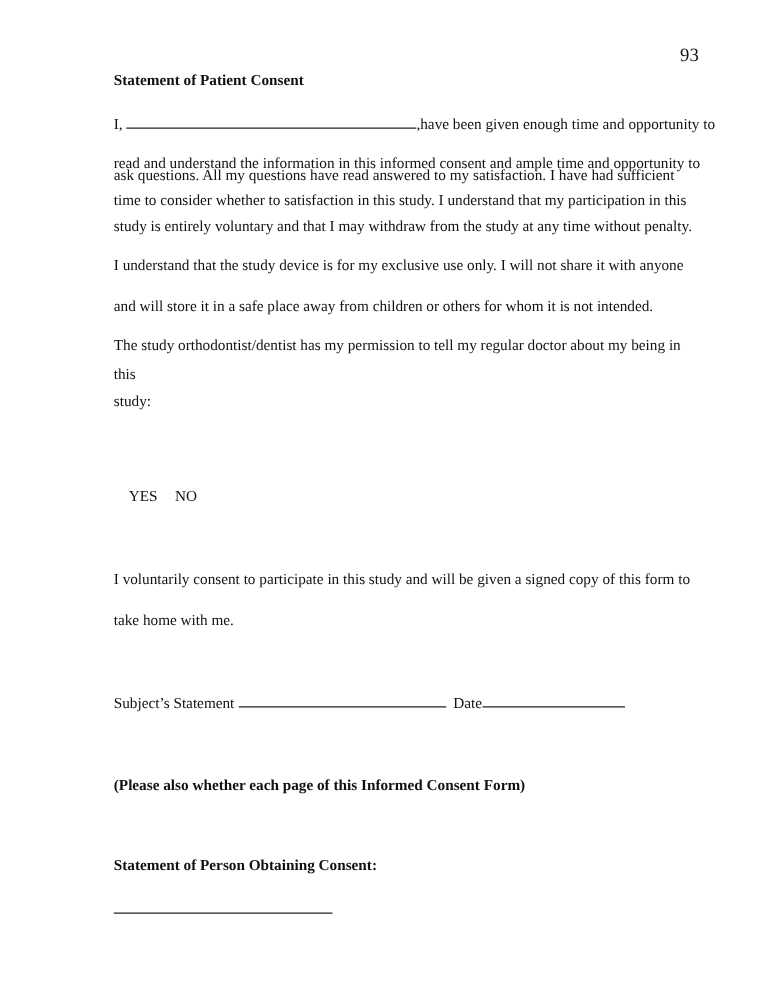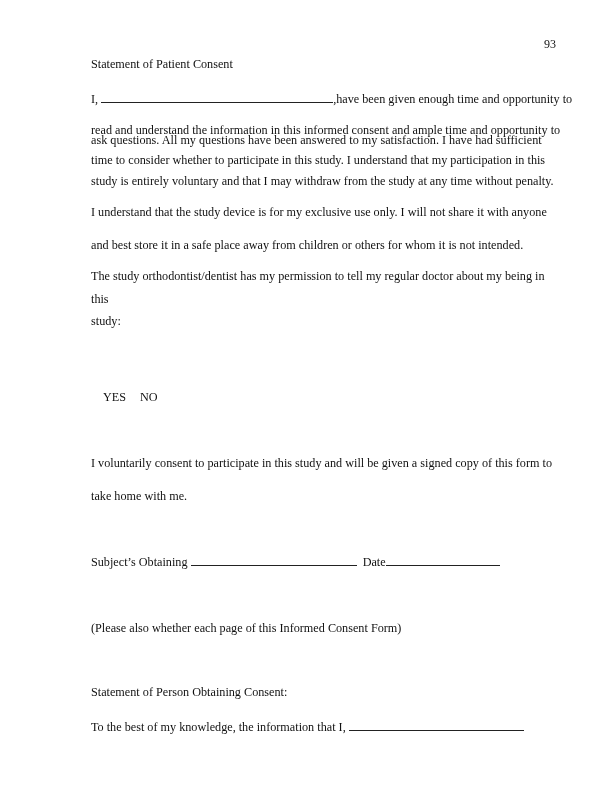--- a/index.html
+++ b/index.html
@@ -1,58 +1,57 @@
 <!DOCTYPE html>
 <html><head>
 <meta charset="utf-8">
 <style>
   html, body { margin: 0; padding: 0; background: #ffffff; }
   body { width: 612px; height: 792px; position: relative; overflow: hidden;
          font-family: "Liberation Serif", "DejaVu Serif", serif; color: #111; }
   .line { position: absolute; left: 91px; font-size: 12.2px; white-space: nowrap; line-height: 14px; }
-  .bold { font-weight: normal; text-align: right; }
-  .pagenum { position: absolute; left: 544px; top: 37px; font-size: 12px; }
+  .bold { font-weight: bold; text-align: right; }
+  .pagenum { position: absolute; left: 544px; top: 37px; font-size: 15px; }
   .blank { display: inline-block; border-bottom: 1px solid #222; height: 11px; vertical-align: baseline; }
 </style>
 </head>
 <body>
 
 <div class="pagenum">93</div>
 
 <div class="line bold" style="top:57px">Statement of Patient Consent</div>
 
 <div class="line" style="top:91px">
   <span>I,</span>
   <span class="blank" style="width:232px"></span><span>,have been given enough time and opportunity to</span>
 </div>
 
 <div class="line" style="top:123px">read and understand the information in this informed consent and ample time and opportunity to</div>
-<div class="line" style="top:133px">ask questions. All my questions have been answered to my satisfaction. I have had sufficient</div>
-<div class="line" style="top:153px">time to consider whether to participate in this study. I understand that my participation in this</div>
+<div class="line" style="top:133px">ask questions. All my questions have read answered to my satisfaction. I have had sufficient</div>
+<div class="line" style="top:153px">time to consider whether to satisfaction in this study. I understand that my participation in this</div>
 <div class="line" style="top:174px">study is entirely voluntary and that I may withdraw from the study at any time without penalty.</div>
 
 <div class="line" style="top:205px">I understand that the study device is for my exclusive use only. I will not share it with anyone</div>
-<div class="line" style="top:238px">and best store it in a safe place away from children or others for whom it is not intended.</div>
+<div class="line" style="top:238px">and will store it in a safe place away from children or others for whom it is not intended.</div>
 
 <div class="line" style="top:269px">The study orthodontist/dentist has my permission to tell my regular doctor about my being in</div>
 <div class="line" style="top:292px">this</div>
 <div class="line" style="top:314px">study:</div>
 
 <div class="line" style="top:390px; left:103px">YES</div>
 <div class="line" style="top:390px; left:140px">NO</div>
 
 <div class="line" style="top:456px">I voluntarily consent to participate in this study and will be given a signed copy of this form to</div>
 <div class="line" style="top:489px">take home with me.</div>
 
 <div class="line" style="top:554px">
-  <span>Subject’s Obtaining</span>
+  <span>Subject’s Statement</span>
   <span class="blank" style="width:166px"></span>
   &nbsp;<span>Date</span><span class="blank" style="width:114px"></span>
 </div>
 
 <div class="line bold" style="top:621px">(Please also whether each page of this Informed Consent Form)</div>
 
 <div class="line bold" style="top:685px">Statement of Person Obtaining Consent:</div>
 
 <div class="line" style="top:719px">
-  <span>To the best of my knowledge, the information that I,</span>
   <span class="blank" style="width:175px"></span>
 </div>
 
 </body></html>

